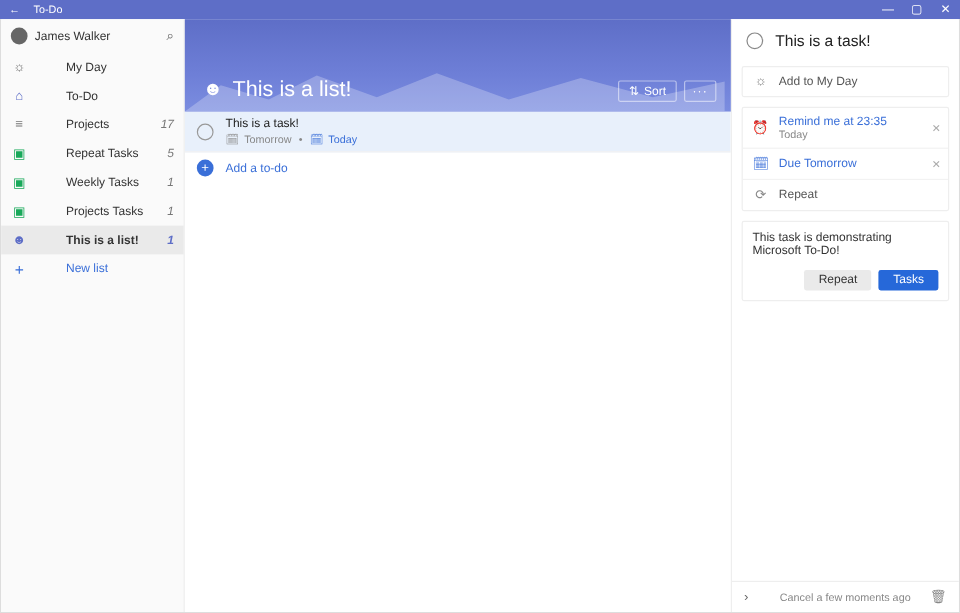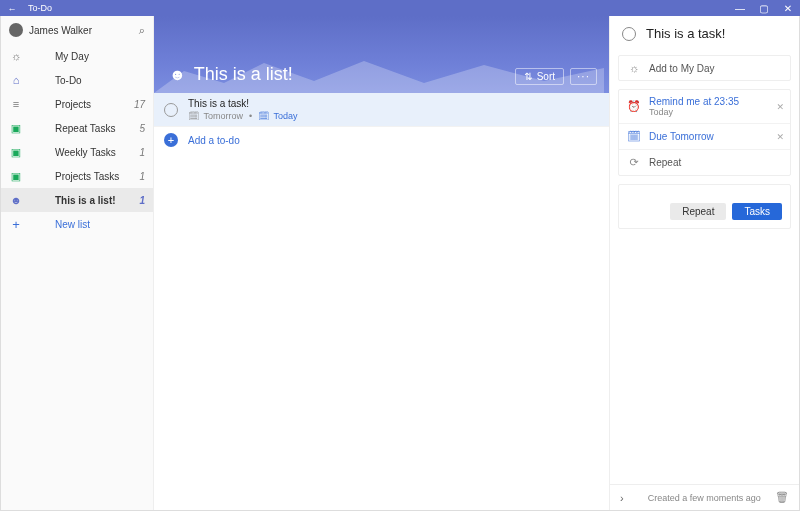--- a/index.html
+++ b/index.html
@@ -197,27 +197,28 @@
         <span>Due Tomorrow</span>
         <span class="x">✕</span>
       </div>
       <div class="detail-item">
         <span class="ico">⟳</span>
         <span>Repeat</span>
       </div>
     </div>
 
     <div class="note-block">
+      <div class="note-text">This task is demonstrating Microsoft To-Do!</div>
       <div class="note-btns">
         <button class="btn cancel">Repeat</button>
         <button class="btn save">Tasks</button>
       </div>
     </div>
 
     <div class="spacer"></div>
 
     <div class="footer">
       <span class="chev">›</span>
-      <span class="txt">Created a few moments ago</span>
+      <span class="txt">Cancel a few moments ago</span>
       <span class="trash">🗑</span>
     </div>
   </div>
 </div>
 
 </body></html>

